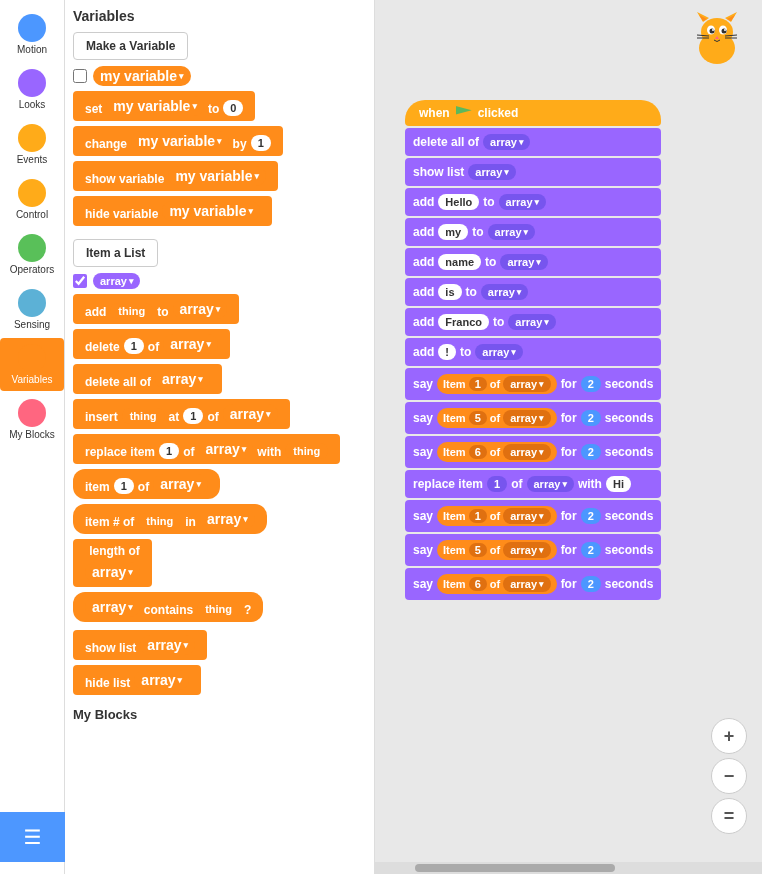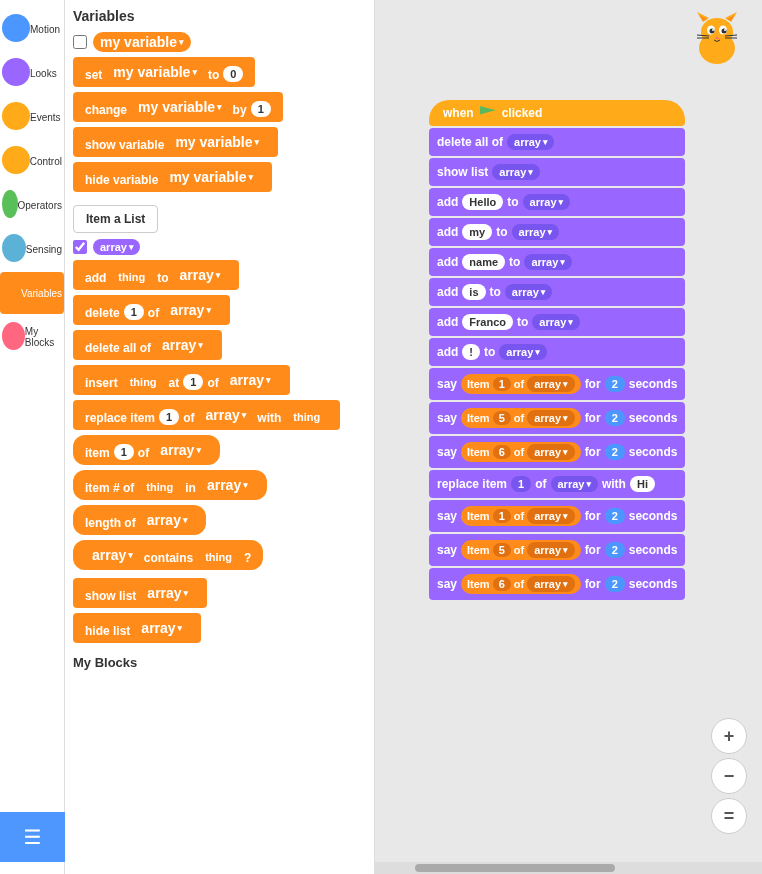--- a/index.html
+++ b/index.html
@@ -12,20 +12,21 @@
       border-right: 1px solid #ddd;
       display: flex;
       flex-direction: column;
       align-items: center;
       padding-top: 8px;
       gap: 2px;
       flex-shrink: 0;
     }
     .nav-item {
       display: flex;
+      flex-direction: column;
       align-items: center;
       width: 100%;
       padding: 6px 2px;
       cursor: pointer;
       font-size: 11px;
       color: #333;
     }
     .nav-item.active { background: #ff8c1a; color: #fff; border-radius: 4px; }
     .nav-circle {
       width: 28px; height: 28px; border-radius: 50%;
@@ -153,21 +154,20 @@
       display: inline-flex;
       align-items: center;
       gap: 4px;
       padding: 6px 8px;
       font-size: 12px;
       font-weight: bold;
       color: #fff;
       border-radius: 4px;
       margin-bottom: 2px;
       flex-wrap: wrap;
-      margin-left: 24px;
     }
     .sb-yellow { background: #ffab19; border-radius: 20px 20px 4px 4px; padding: 6px 14px; }
     .sb-purple { background: #9966ff; }
     .sb-orange { background: #ff8c1a; }
     .sb-input {
       background: #fff;
       color: #333;
       border-radius: 10px;
       padding: 2px 7px;
       font-size: 11px;
@@ -286,20 +286,21 @@
   </div>
   <div class="nav-item">
     <div class="nav-circle" style="background:#ff6680;"></div>
     <span class="nav-label">My Blocks</span>
   </div>
 </div>
 
 <div id="variables-panel">
   <h2>Variables</h2>
 
+  <button class="btn-make">Make a Variable</button>
 
   <div class="checkbox-row">
     <input type="checkbox" class="cb" style="">
     <span class="block-dropdown">my variable</span>
   </div>
 
   
   <div class="block-row">
     <div class="block block-orange">
       <span>set</span>
@@ -410,21 +411,21 @@
     <div class="block block-orange" style="border-radius:12px;">
       <span>item # of</span>
       <span class="block-thing">thing</span>
       <span>in</span>
       <span class="block-dropdown">array</span>
     </div>
   </div>
 
   
   <div class="block-row">
-    <div class="block block-orange" style="border-radius:12px;">
+    <div class="block block-orange" style="border-radius:4px;flex-direction:column;">
       <span>length of</span>
       <span class="block-dropdown">array</span>
     </div>
   </div>
 
   
   <div class="block-row">
     <div class="block block-orange" style="border-radius:12px;">
       <span class="block-dropdown">array</span>
       <span>contains</span>

